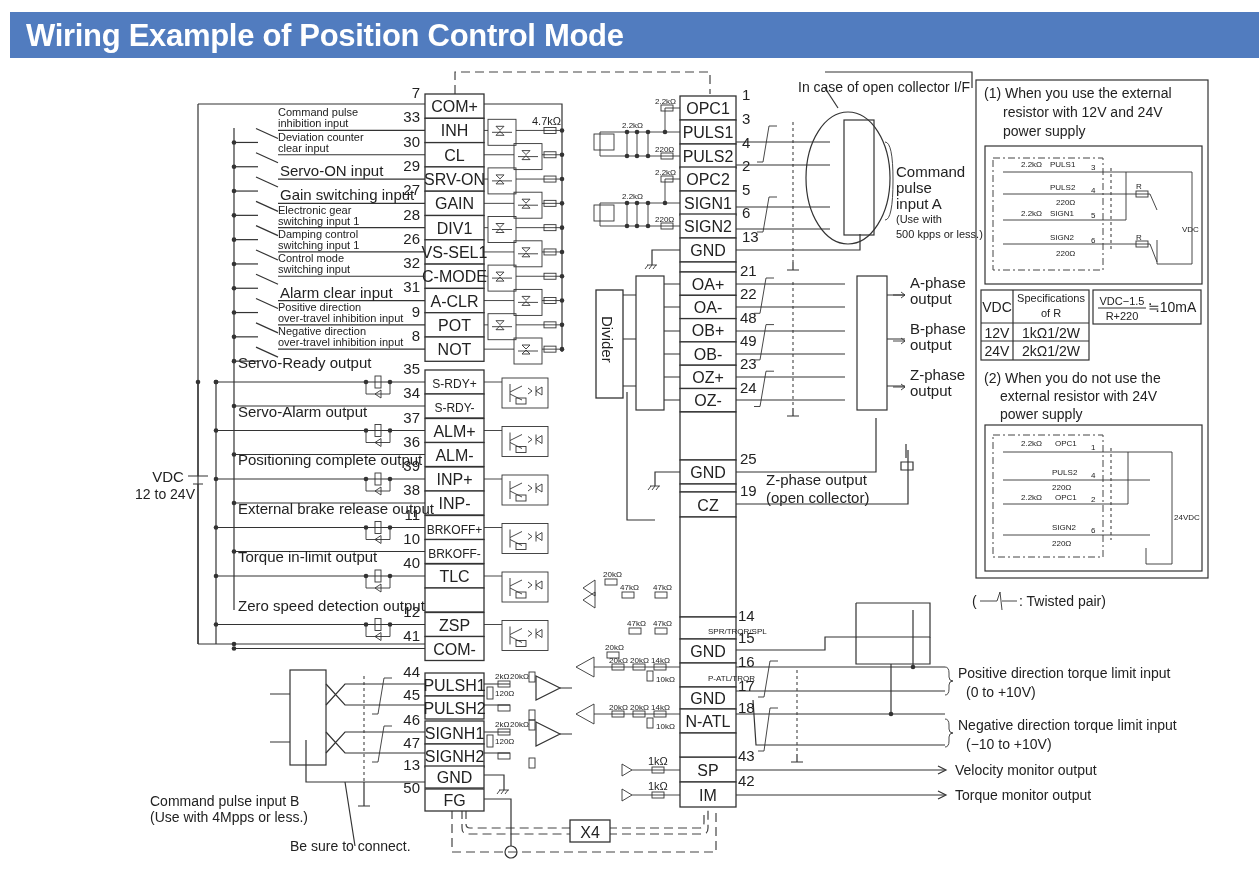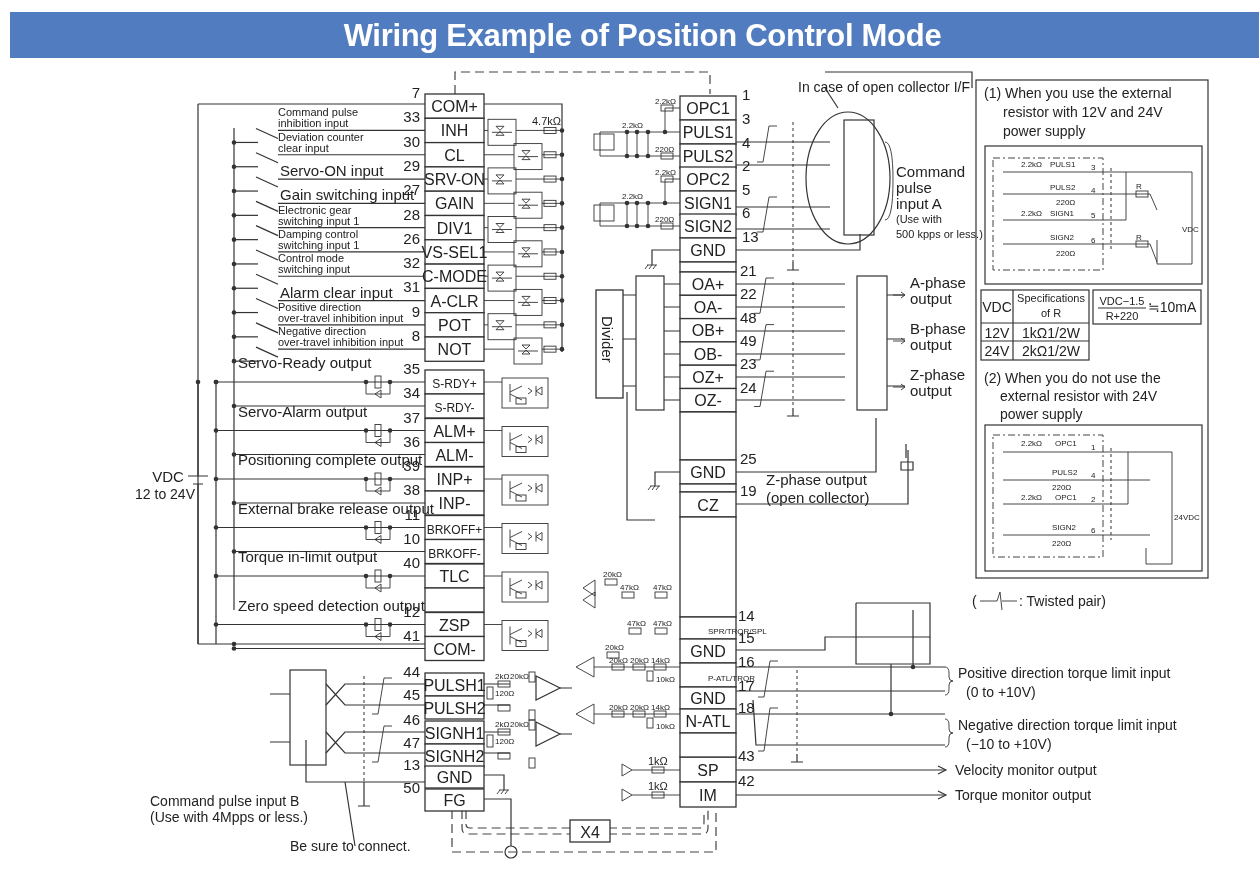--- a/index.html
+++ b/index.html
@@ -1,18 +1,18 @@
 <!DOCTYPE html>
 <html><head>
 <meta charset="utf-8">
 <style>
   html, body { margin: 0; padding: 0; background: #ffffff; }
   body { width: 1259px; height: 879px; position: relative; overflow: hidden; font-family: "Liberation Sans", sans-serif; }
   .header { position: absolute; left: 10px; top: 12px; width: 1249px; height: 46px; background: #517cbf; }
-  .header h1 { margin: 0; padding-left: 16px; line-height: 48px; color: #ffffff; font-size: 31px; font-weight: bold; font-family: "Liberation Sans", sans-serif; letter-spacing: -0.3px; text-align: center; }
+  .header h1 { margin: 0; padding-left: 16px; line-height: 48px; color: #ffffff; font-size: 31px; font-weight: bold; font-family: "Liberation Sans", sans-serif; letter-spacing: -0.3px; }
   svg#diagram { position: absolute; left: 0; top: 0; }
   svg text { font-family: "Liberation Sans", sans-serif; fill: #222; }
   .w { stroke: #333; stroke-width: 1.2; fill: none; }
   .wt { stroke: #333; stroke-width: 0.9; fill: none; }
   .dash { stroke: #444; stroke-width: 1.2; fill: none; stroke-dasharray: 9 5; }
   .dot { stroke: #444; stroke-width: 1.1; fill: none; stroke-dasharray: 3 3; }
   .dashdot { stroke: #444; stroke-width: 1; fill: none; stroke-dasharray: 7 3 2 3; }
   .box { stroke: #333; stroke-width: 1.3; fill: #fff; }
   .pin { font-size: 15px; }
   .sig { font-size: 16px; text-anchor: middle; }

